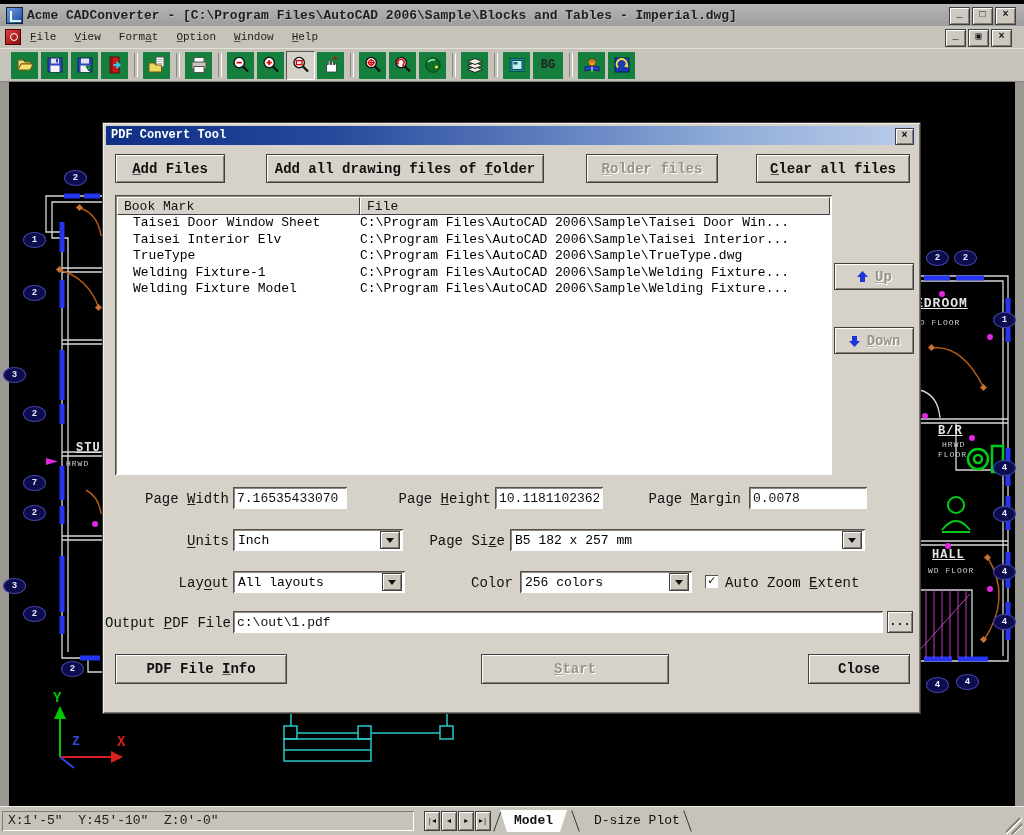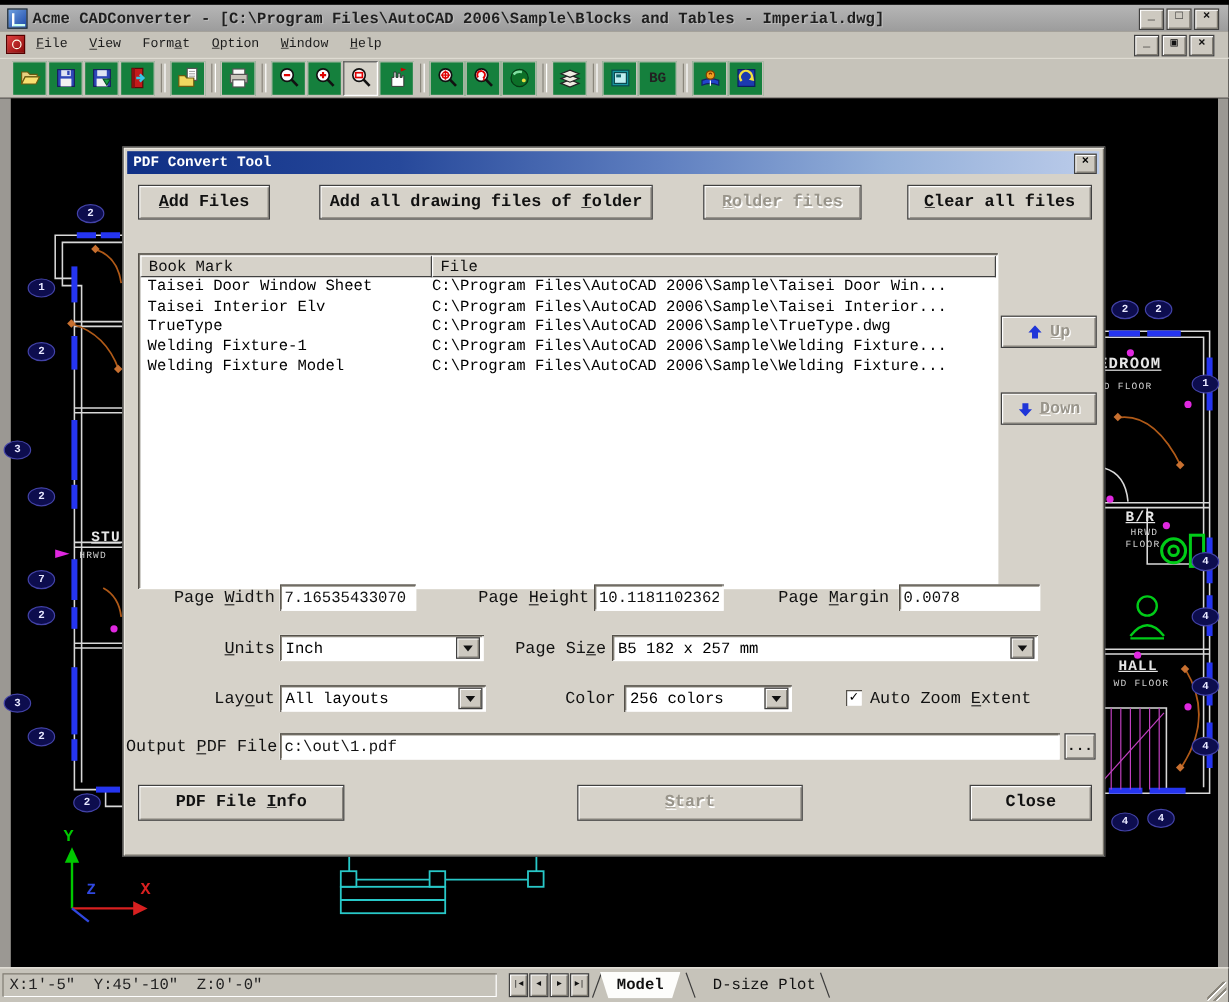--- a/index.html
+++ b/index.html
@@ -65,28 +65,28 @@
        padding:2px 4px;box-sizing:border-box;}
   .combo{position:absolute;background:#fff;
        box-shadow:inset 1px 1px 0 #55514a,inset -1px -1px 0 #fff,inset 2px 2px 0 #8d897f;
        font-size:13px;display:flex;align-items:center;box-sizing:border-box;}
   .combo .val{flex:1;padding-left:5px;white-space:nowrap;overflow:hidden;}
   .combo .drop{width:18px;height:16px;margin:2px 3px 2px 0;background:#cdc9c0;border:1px solid #404040;
        box-shadow:inset 1px 1px 0 #fff,inset -1px -1px 0 #807c72;
        display:flex;align-items:center;justify-content:center;}
   .combo .drop::after{content:"";width:0;height:0;border:4px solid transparent;border-top:5px solid #111;margin-top:4px;}
   #filelist{position:absolute;left:12px;top:72px;width:717px;height:280px;background:#fff;
-       box-shadow:inset 1px 1px 0 #55514a,inset -1px -1px 0 #fff,inset 2px 2px 0 #8d897f;margin-top:16px;}
+       box-shadow:inset 1px 1px 0 #55514a,inset -1px -1px 0 #fff,inset 2px 2px 0 #8d897f;}
   .lhead{position:absolute;left:2px;top:2px;right:2px;height:18px;display:flex;background:#d6d2c9;}
   .hcell{font-size:13px;color:#111;padding:1px 6px;border:1px solid #404040;border-top-color:#fff;border-left-color:#fff;
        box-sizing:border-box;}
   .hcell.c1{width:243px;} .hcell.c2{flex:1;}
   .lrows{position:absolute;left:2px;top:20px;right:2px;bottom:2px;overflow:hidden;}
   .lrow{display:flex;font-size:13px;line-height:16.5px;color:#000;white-space:nowrap;}
-  .lrow .c1{width:243px;padding-left:6px;box-sizing:border-box;overflow:hidden;}
+  .lrow .c1{width:243px;padding-left:16px;box-sizing:border-box;overflow:hidden;}
   .lrow .c2{flex:1;overflow:hidden;}
   .checkbox{position:absolute;width:13px;height:13px;background:#fff;
        box-shadow:inset 1px 1px 0 #55514a,inset -1px -1px 0 #fff;
        font-size:12px;font-weight:bold;line-height:12px;text-align:center;color:#000;}
   
   #statusbar{position:absolute;left:0;top:806px;width:1024px;height:29px;background:#c6c3ba;
        border-top:1px solid #efece4;}
   #coords{position:absolute;left:2px;top:4px;width:412px;height:20px;
        box-shadow:inset 1px 1px 0 #807c72,inset -1px -1px 0 #fff;
        font-size:13px;color:#222;line-height:20px;padding-left:6px;box-sizing:border-box;white-space:pre;}
@@ -482,21 +482,21 @@
       <span class="val">B5 182 x 257 mm</span>
       <span class="drop"></span>
     </div>
 
     <div class="lbl" style="left:42px;top:452px;width:84px">Layo̲ut</div>
     <div class="combo" style="left:130px;top:448px;width:172px;height:22px">
       <span class="val">All layouts</span>
       <span class="drop"></span>
     </div>
     <div class="lbl" style="left:356px;top:452px;width:54px">Color</div>
-    <div class="combo" style="left:417px;top:448px;width:140px;height:22px">
+    <div class="combo" style="left:417px;top:448px;width:172px;height:22px">
       <span class="val">256 colors</span>
       <span class="drop"></span>
     </div>
     <div class="checkbox" style="left:602px;top:452px">✓</div>
     <div class="lbl" style="left:622px;top:452px;width:170px;text-align:left">Auto Zoom E̲xtent</div>
 
     <div class="lbl" style="left:2px;top:492px;width:124px">Output P̲DF File</div>
     <input class="field" style="left: 130px; top: 488px; width: 650px; height: 22px;" value="c:\out\1.pdf">
     <button class="btn" style="left:784px;top:488px;width:26px;height:22px;font-size:12px">...</button>
 

